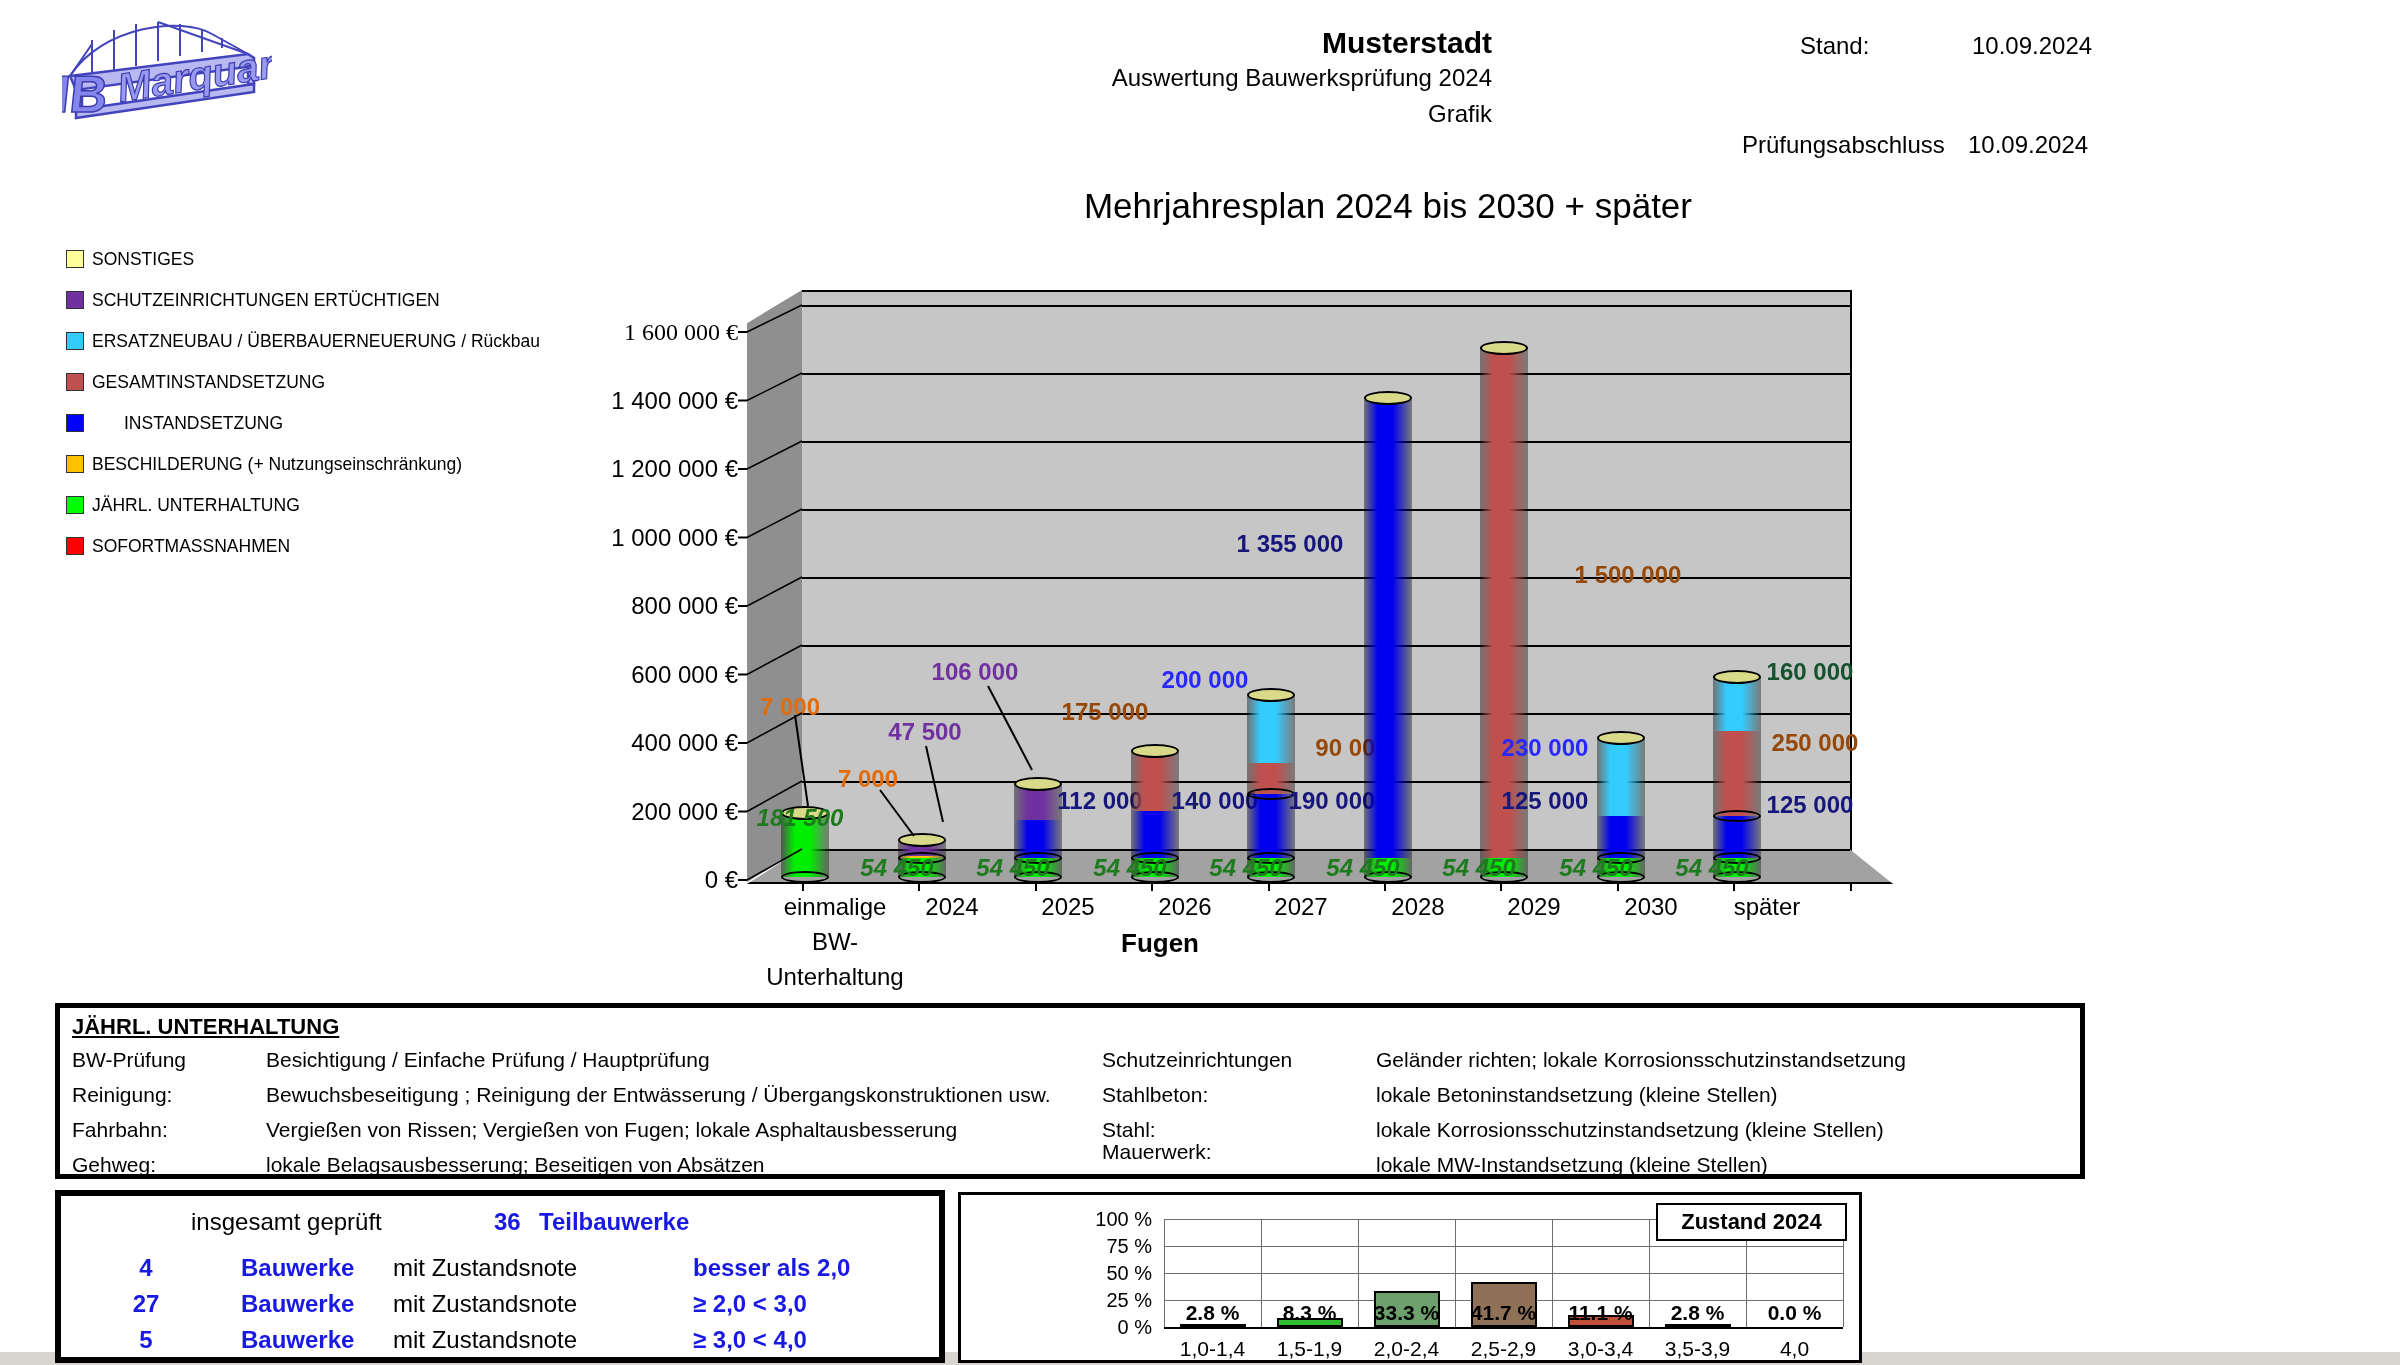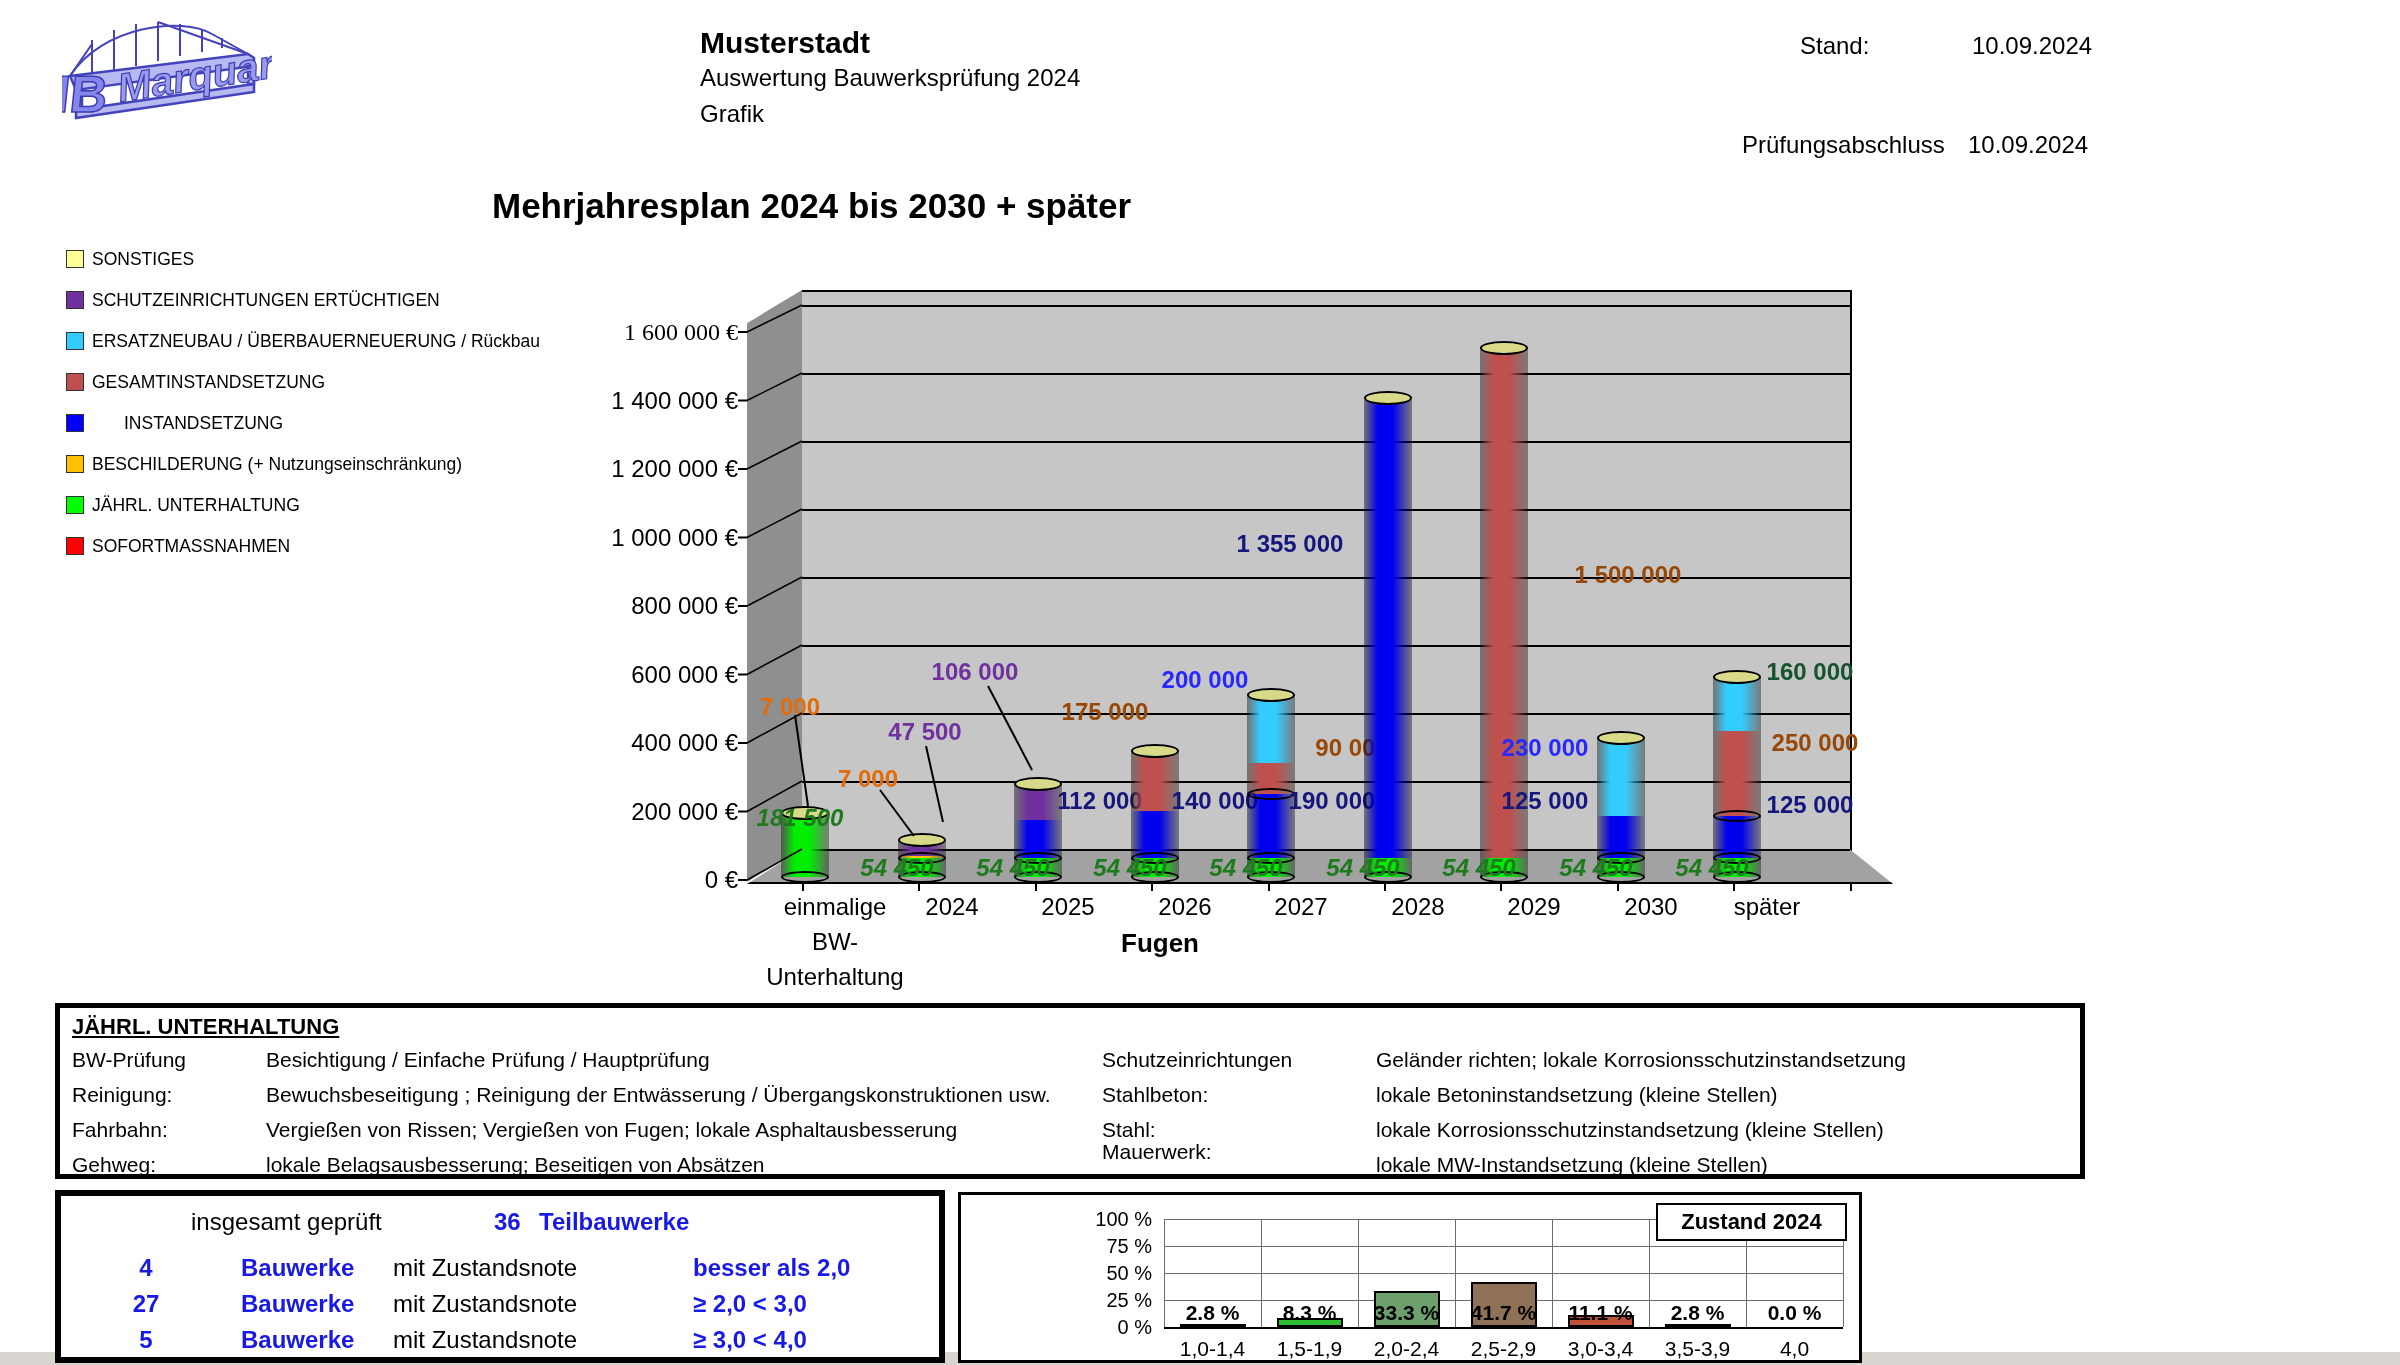--- a/index.html
+++ b/index.html
@@ -1,27 +1,27 @@
 <!DOCTYPE html>
 <html><head>
 <meta charset="utf-8">
 <style>
   html,body{margin:0;padding:0;}
   body{width:2400px;height:1365px;position:relative;background:#fff;
        font-family:"Liberation Sans","DejaVu Sans",sans-serif;overflow:hidden;}
   .abs{position:absolute;}
   
   #logo{left:62px;top:14px;width:210px;height:108px;}
-  .hdr-center{left:700px;top:0;width:760px;text-align:left;}
+  .hdr-center{left:732px;top:0;width:760px;text-align:right;}
   #hdr-line1{top:26px;font-size:30px;font-weight:bold;}
   #hdr-line2{top:64px;font-size:24px;}
   #hdr-line3{top:100px;font-size:24px;}
   .hdr-right{font-size:24px;}
   
-  #chart-title{left:492px;top:186px;width:1200px;text-align:left;font-size:35px;font-weight:bold;}
+  #chart-title{left:492px;top:186px;width:1200px;text-align:right;font-size:35px;font-weight:normal;}
   
   .legend-item{position:absolute;left:66px;height:20px;display:flex;align-items:center;text-align:center;}
   .legend-swatch{width:16px;height:16px;margin-right:8px;border:1px solid #333;flex:0 0 auto;}
   .legend-label{font-size:17.5px;white-space:nowrap;}
   
   #wall-back{left:802px;top:290px;width:1048px;height:559px;background:#c6c6c6;border-top:2px solid #000;border-right:2px solid #000;}
   #wall-left{left:747px;top:290px;width:55px;height:592px;background:#8f8f8f;
              clip-path:polygon(100% 0,100% 94.4%,0 100%,0 5.6%);}
   #floor{left:747px;top:849px;width:1146px;height:33px;background:#a2a2a2;
          clip-path:polygon(4.8% 0,96.2% 0,100% 100%,0 100%);border-bottom:2px solid #000;}

